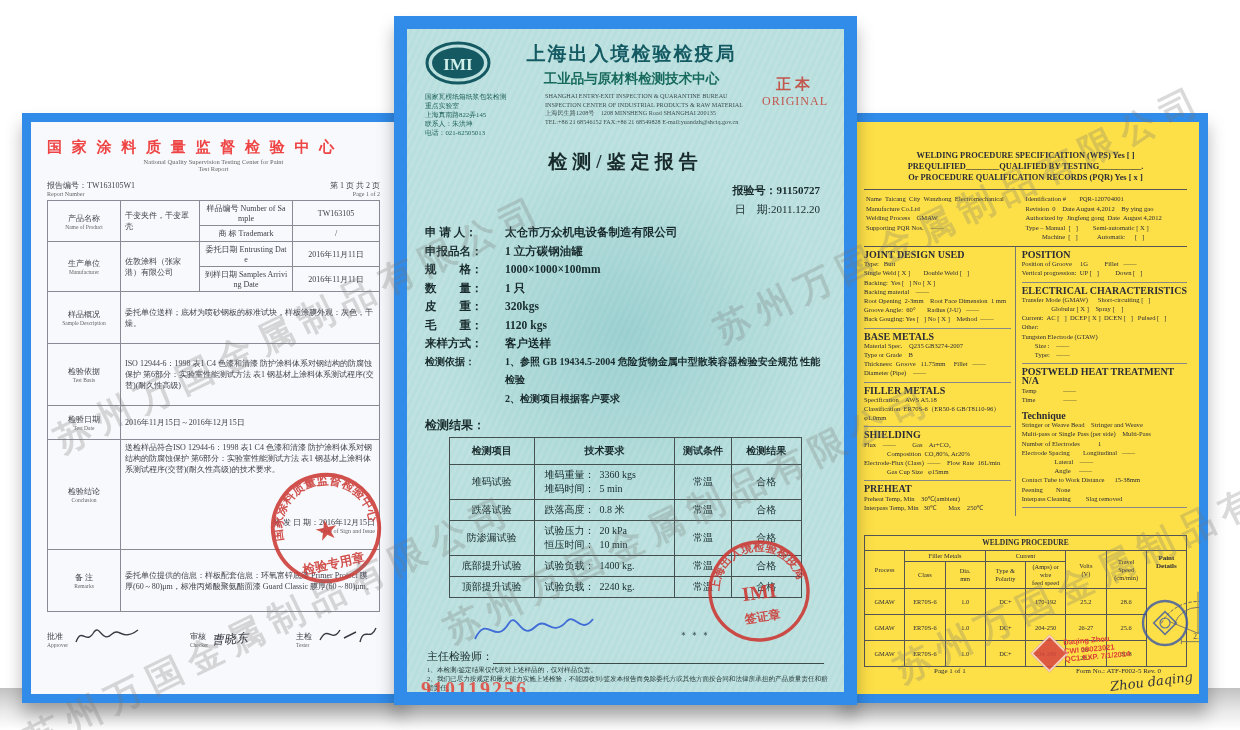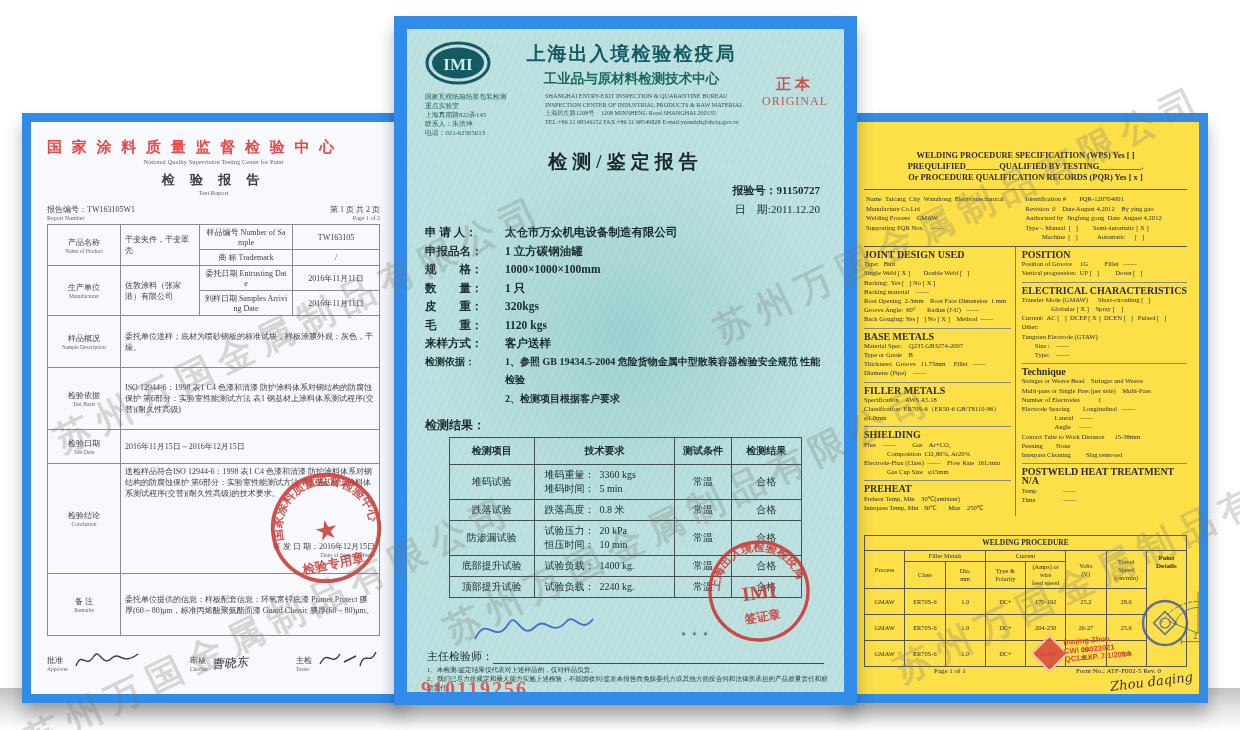--- a/index.html
+++ b/index.html
@@ -107,21 +107,20 @@
 </style>
 </head>
 <body>
 
 <div class="floor-shadow"></div>
 
 <div class="cert cert-left">
   <div class="lp">
     <div class="lp-title">国 家 涂 料 质 量 监 督 检 验 中 心</div>
     <div class="lp-title-en">National  Quality  Supervision  Testing  Center  for  Paint</div>
-    <div class="lp-sub">检 验 报 告</div>
     <div class="lp-sub-en">Test   Report</div>
     <div class="lp-head">
       <div>
         <span>报告编号：TW163105W1</span>
         <span class="en">Report Number</span>
       </div>
       <div style="text-align:right">
         <span>第 1 页 共 2 页</span>
         <span class="en">Page 1 of 2</span>
       </div>
@@ -310,36 +309,36 @@
         <div class="rp-sec">
           <div class="st">ELECTRICAL CHARACTERISTICS</div>
           <div class="pre">Transfer Mode (GMAW)      Short-circuiting [   ]
                   Globular [ X ]    Spray [    ]
 Current:  AC [   ]  DCEP [ X ]  DCEN [   ]   Pulsed [   ]
 Other:
 Tungsten Electrode (GTAW)
         Size :    ——
         Type:    ——</div>
         </div>
+        <div class="rp-sec" style="border-bottom:none">
+          <div class="st">POSTWELD HEAT TREATMENT    N/A</div>
+          <div class="pre">Temp                ——
+Time                 ——</div>
+        </div>
         <div class="rp-sec">
           <div class="st">Technique</div>
           <div class="pre">Stringer or Weave Bead    Stringer and Weave
 Multi-pass or Single Pass (per side)    Multi-Pass
 Number of Electrodes           1
 Electrode Spacing        Longitudinal   ——
                     Lateral    ——
                     Angle     ——
 Contact Tube to Work Distance      15-38mm
 Peening        None
 Interpass Cleaning         Slag removed</div>
-        </div>
-        <div class="rp-sec" style="border-bottom:none">
-          <div class="st">POSTWELD HEAT TREATMENT    N/A</div>
-          <div class="pre">Temp                ——
-Time                 ——</div>
         </div>
       </div>
     </div>
     <table class="rp-table">
       <tbody>
           <tr>
             <td class="ttl" colspan="8">WELDING PROCEDURE</td>
           </tr>
       <tr>
         <td rowspan="2" style="width:34px">Process</td>

